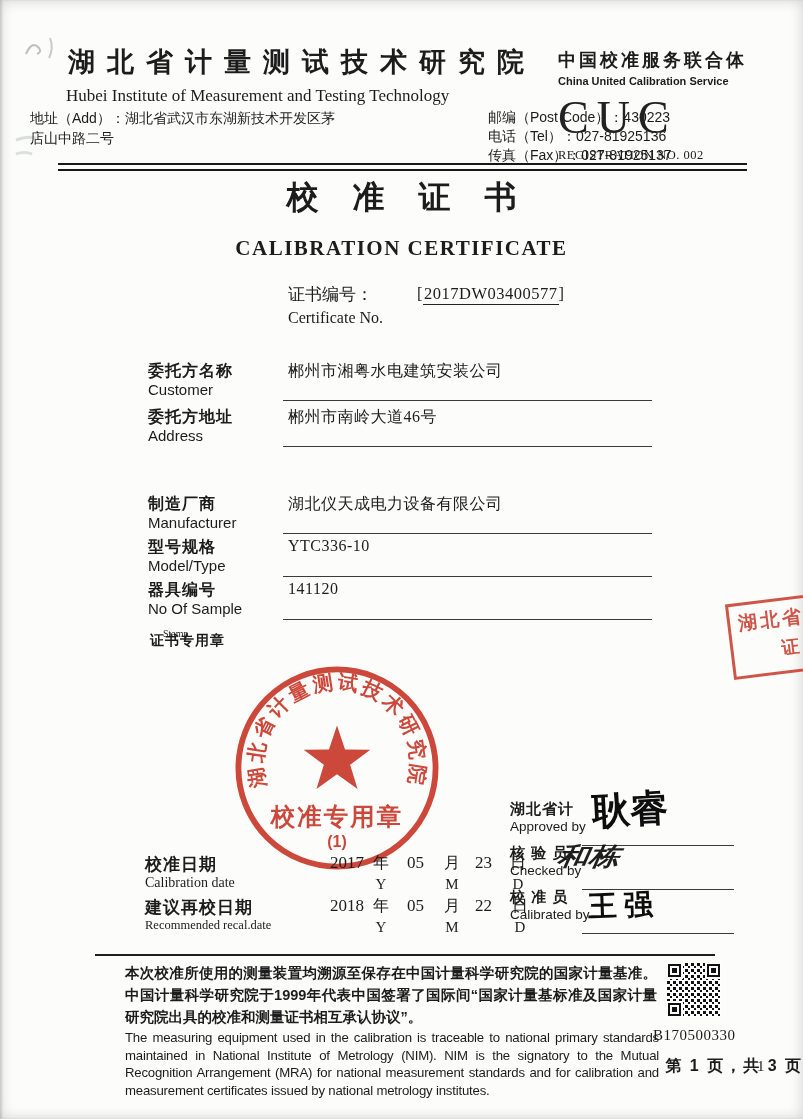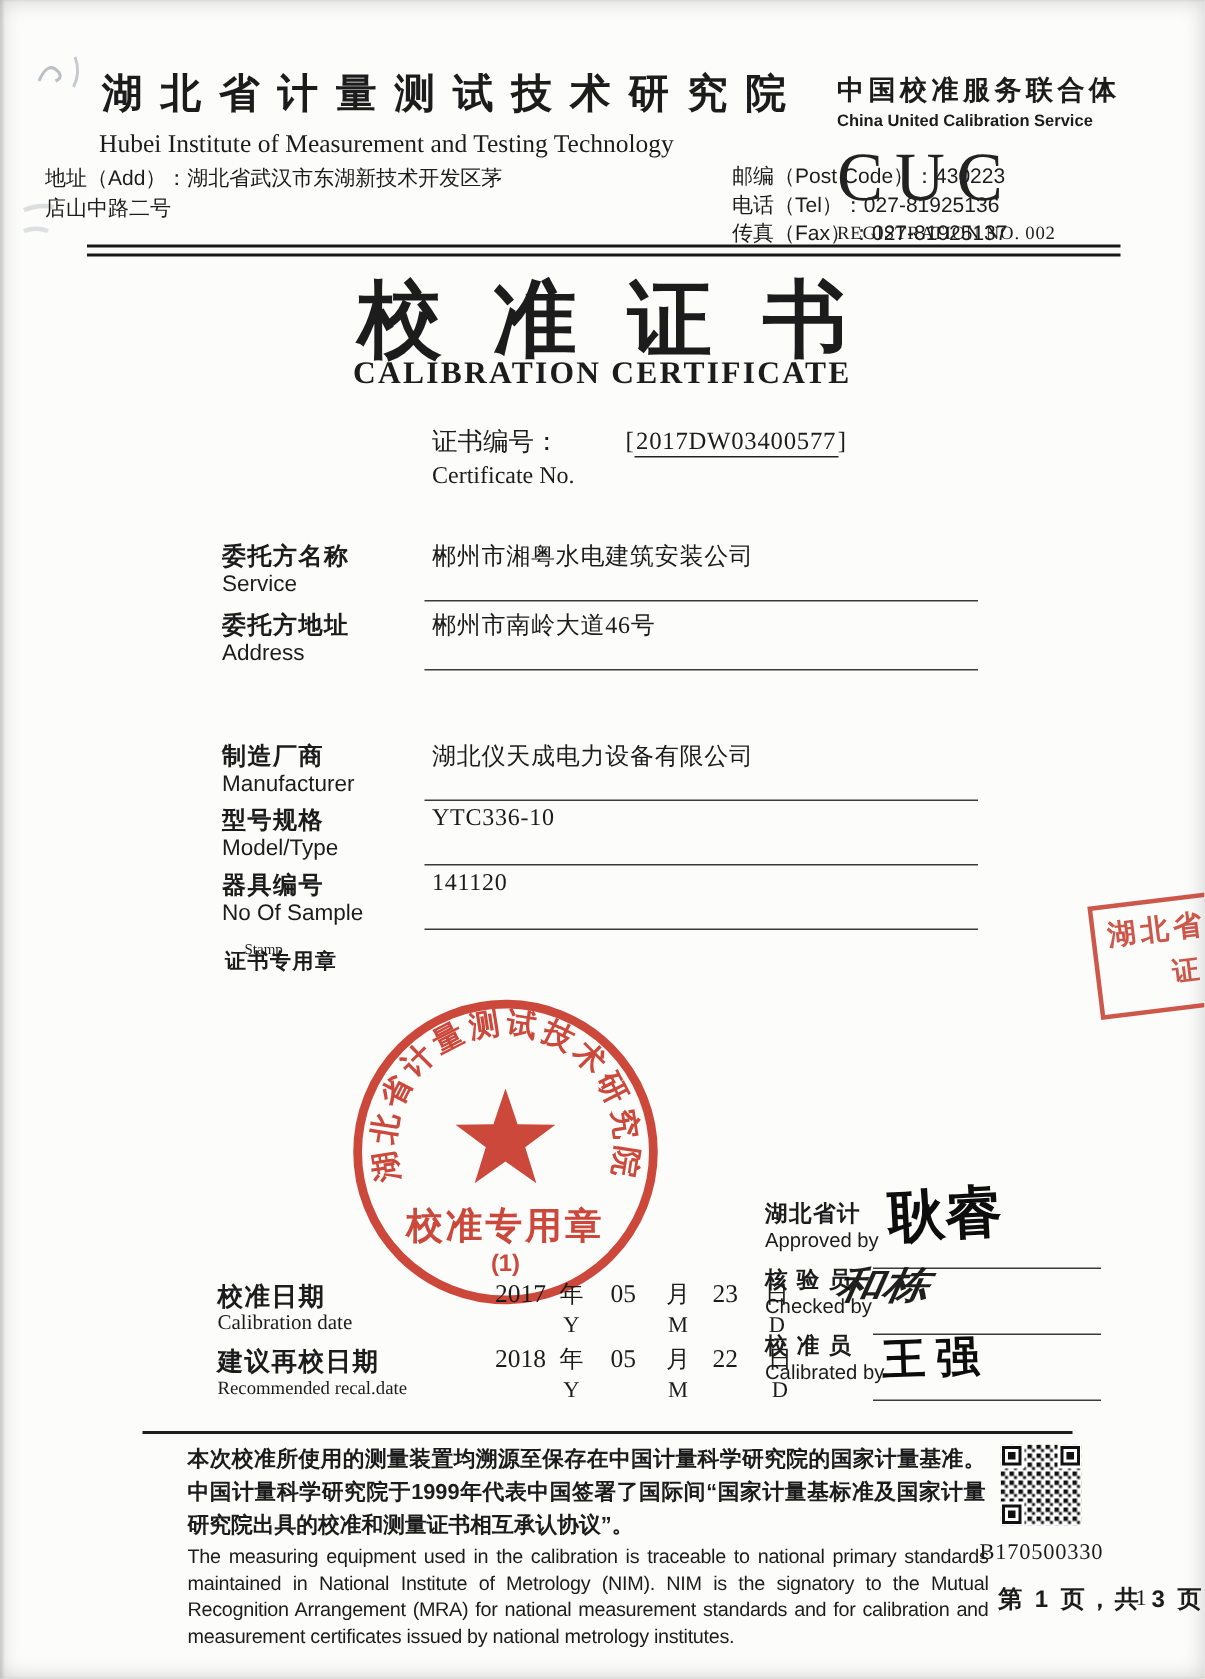--- a/index.html
+++ b/index.html
@@ -19,21 +19,21 @@
 
   .cuc{left:558px;top:48px;width:200px;}
   .cuc-cn{font-size:18px;font-weight:bold;letter-spacing:3px;white-space:nowrap;}
   .cuc-en{font-size:11px;font-weight:bold;margin-top:3px;}
   .cuc-acronym{font-family:"Liberation Serif",serif;font-size:46px;letter-spacing:8px;margin-top:4px;color:#222;}
   .cuc-reg{font-family:"Liberation Serif",serif;font-size:12.5px;margin-top:4px;letter-spacing:.5px;}
 
   .rule-double{left:58px;right:56px;top:163px;height:4px;border-top:2px solid #181818;border-bottom:2px solid #181818;}
 
   
-  .doc-title{left:0;right:0;top:176px;text-align:center;font-size:56px;font-weight:bold;letter-spacing:34px;padding-left:34px;white-space:nowrap;}
+  .doc-title{left:0;right:0;top:176px;text-align:center;font-size:32px;font-weight:bold;letter-spacing:34px;padding-left:34px;white-space:nowrap;}
   .doc-subtitle{left:0;right:0;top:236px;text-align:center;font-family:"Liberation Serif",serif;font-weight:bold;font-size:21px;letter-spacing:1.5px;}
 
   
   .certno{left:288px;top:283px;}
   .certno .lab-cn{font-size:17px;font-weight:normal;}
   .certno .lab-en{font-size:16px;font-family:"Liberation Serif",serif;margin-top:3px;}
   .certno-val{left:417px;top:284px;font-family:"Liberation Serif",serif;font-size:16.5px;letter-spacing:.5px;}
   .certno-val .num{border-bottom:1px solid #222;padding:0 1px 1px 1px;}
 
   
@@ -130,21 +130,21 @@
   <div class="abs doc-subtitle">CALIBRATION CERTIFICATE</div>
 
   <div class="abs certno">
     <div class="lab-cn">证书编号：</div>
     <div class="lab-en">Certificate No.</div>
   </div>
   <div class="abs certno-val"><span>[</span><span class="num">2017DW03400577</span><span>]</span></div>
 
   <div class="abs field-row" style="top:361px">
     <div class="f-cn">委托方名称</div>
-    <div class="f-en">Service</div>
+    <div class="f-en">Customer</div>
     <div class="f-val">郴州市湘粤水电建筑安装公司</div>
     <div class="f-line"></div>
   </div>
   <div class="abs field-row" style="top:407px">
     <div class="f-cn">委托方地址</div>
     <div class="f-en">Address</div>
     <div class="f-val">郴州市南岭大道46号</div>
     <div class="f-line"></div>
   </div>
   <div class="abs field-row" style="top:494px">

